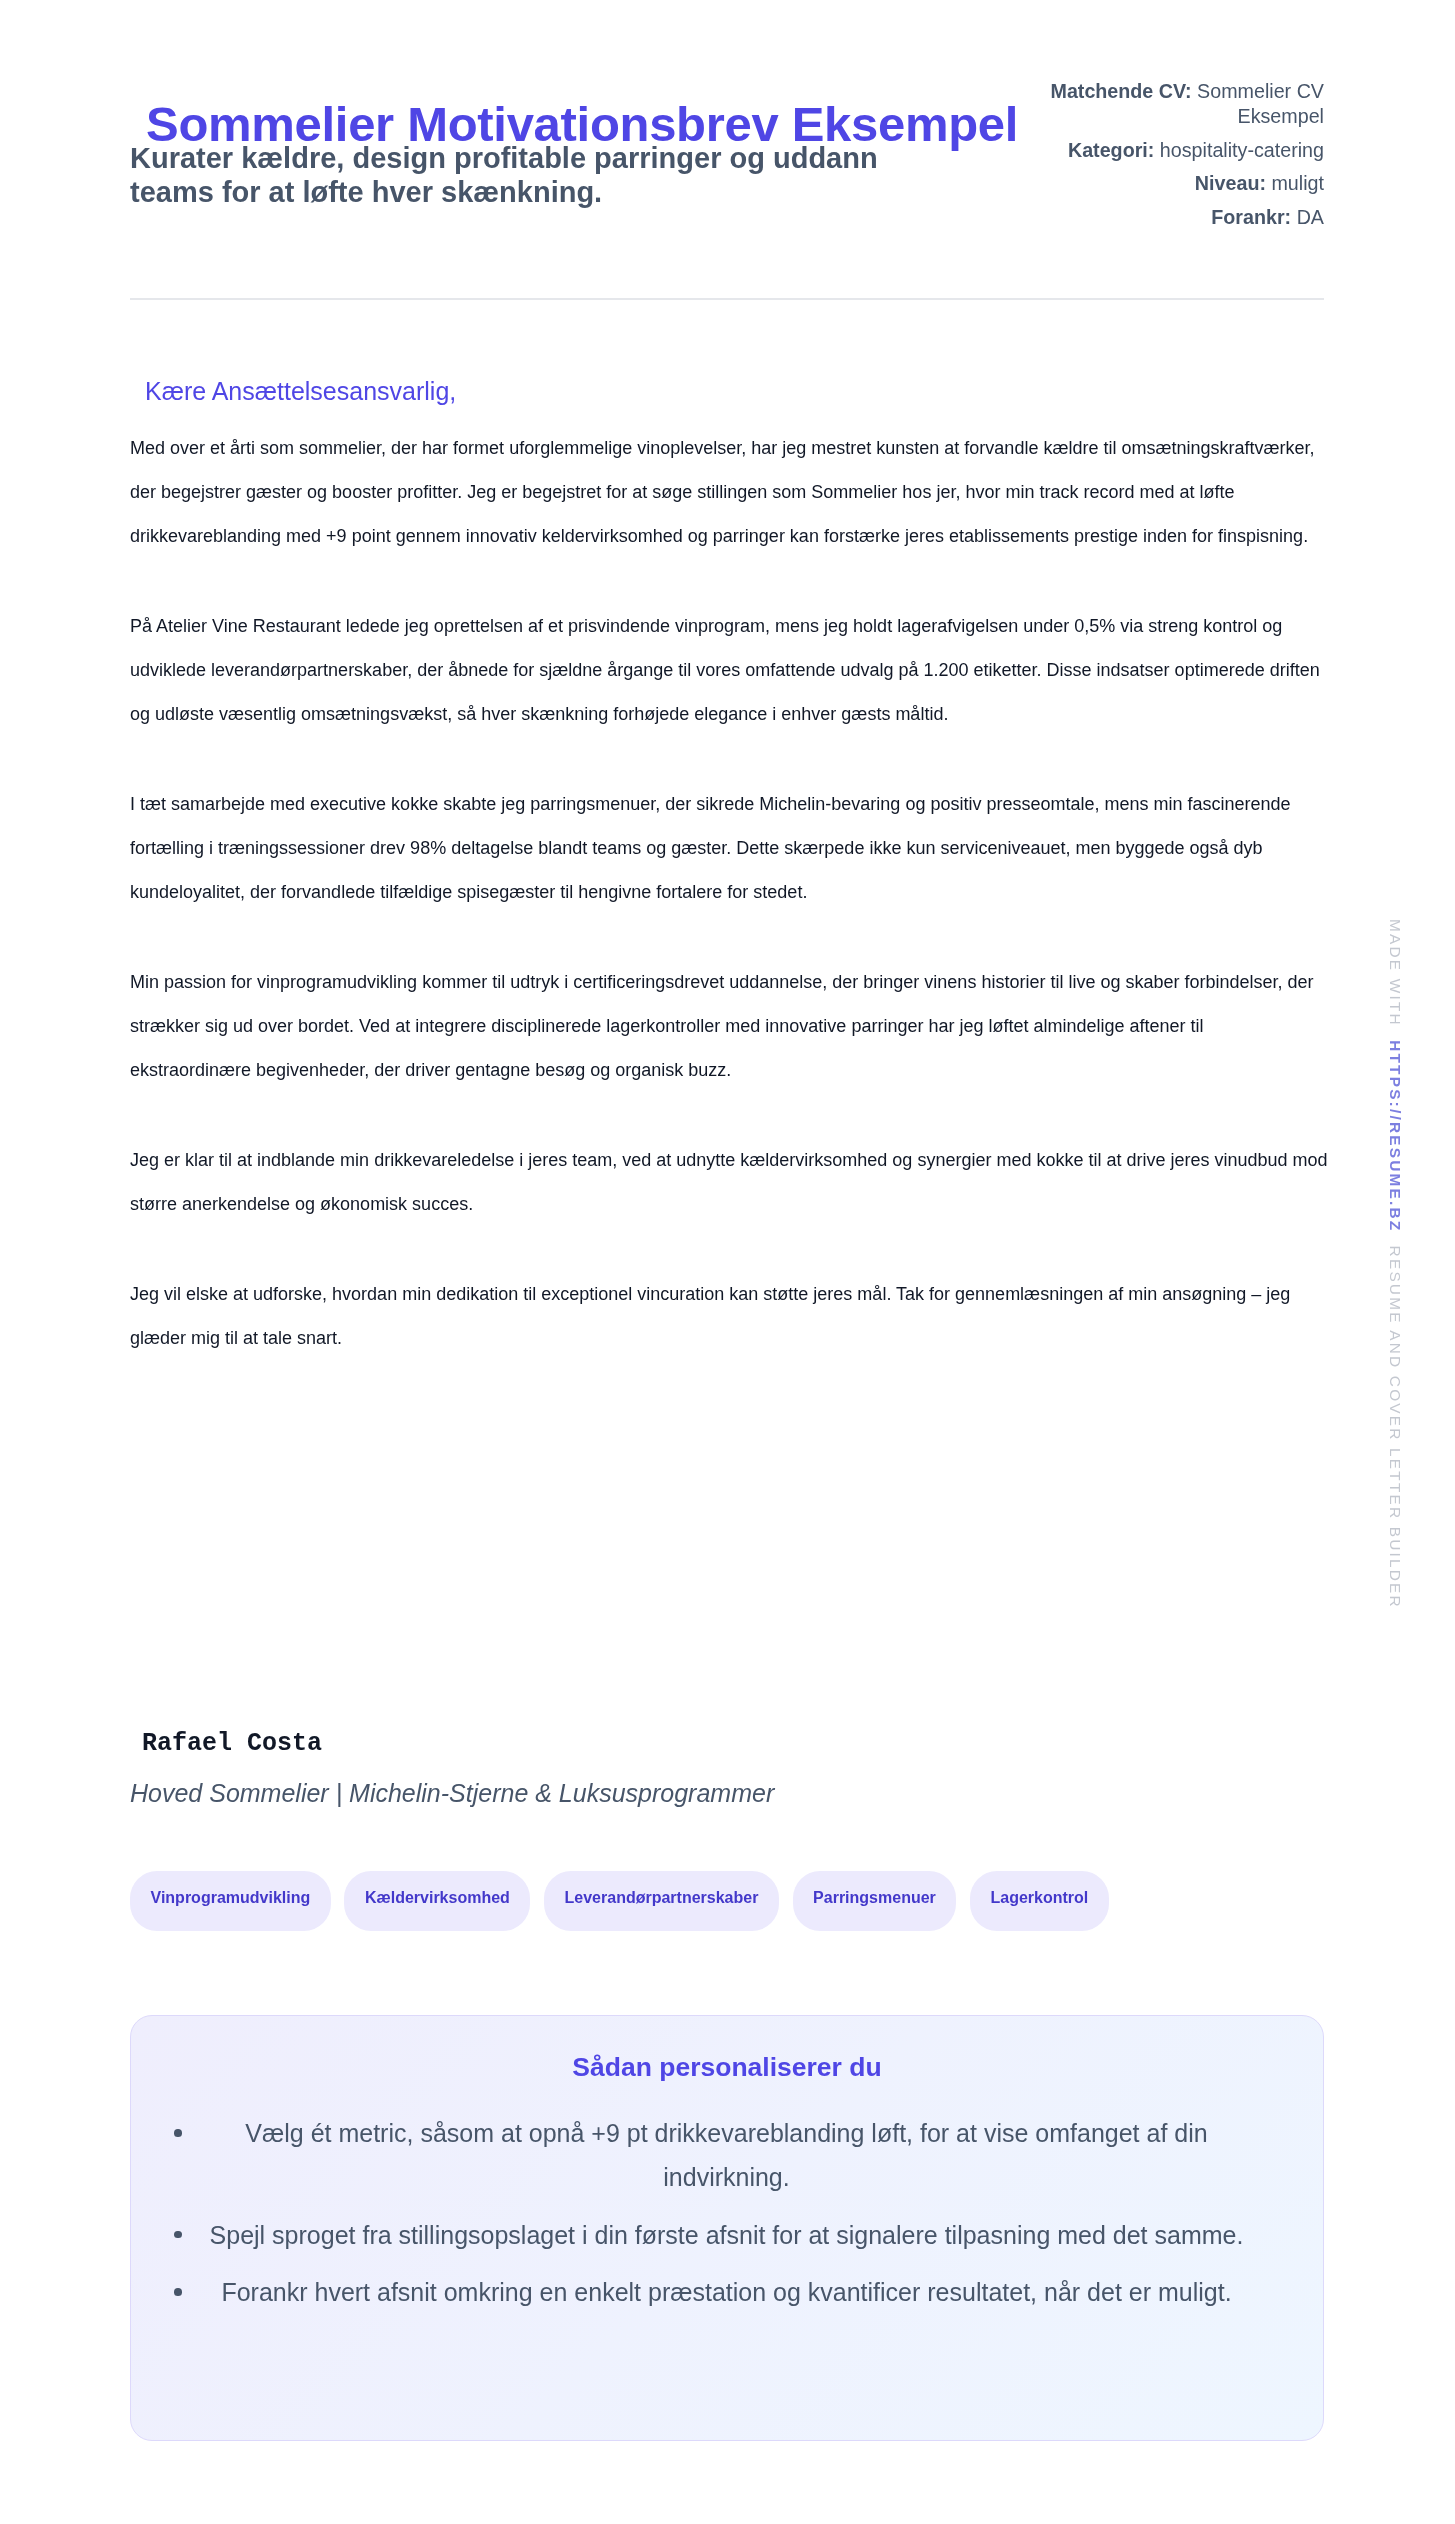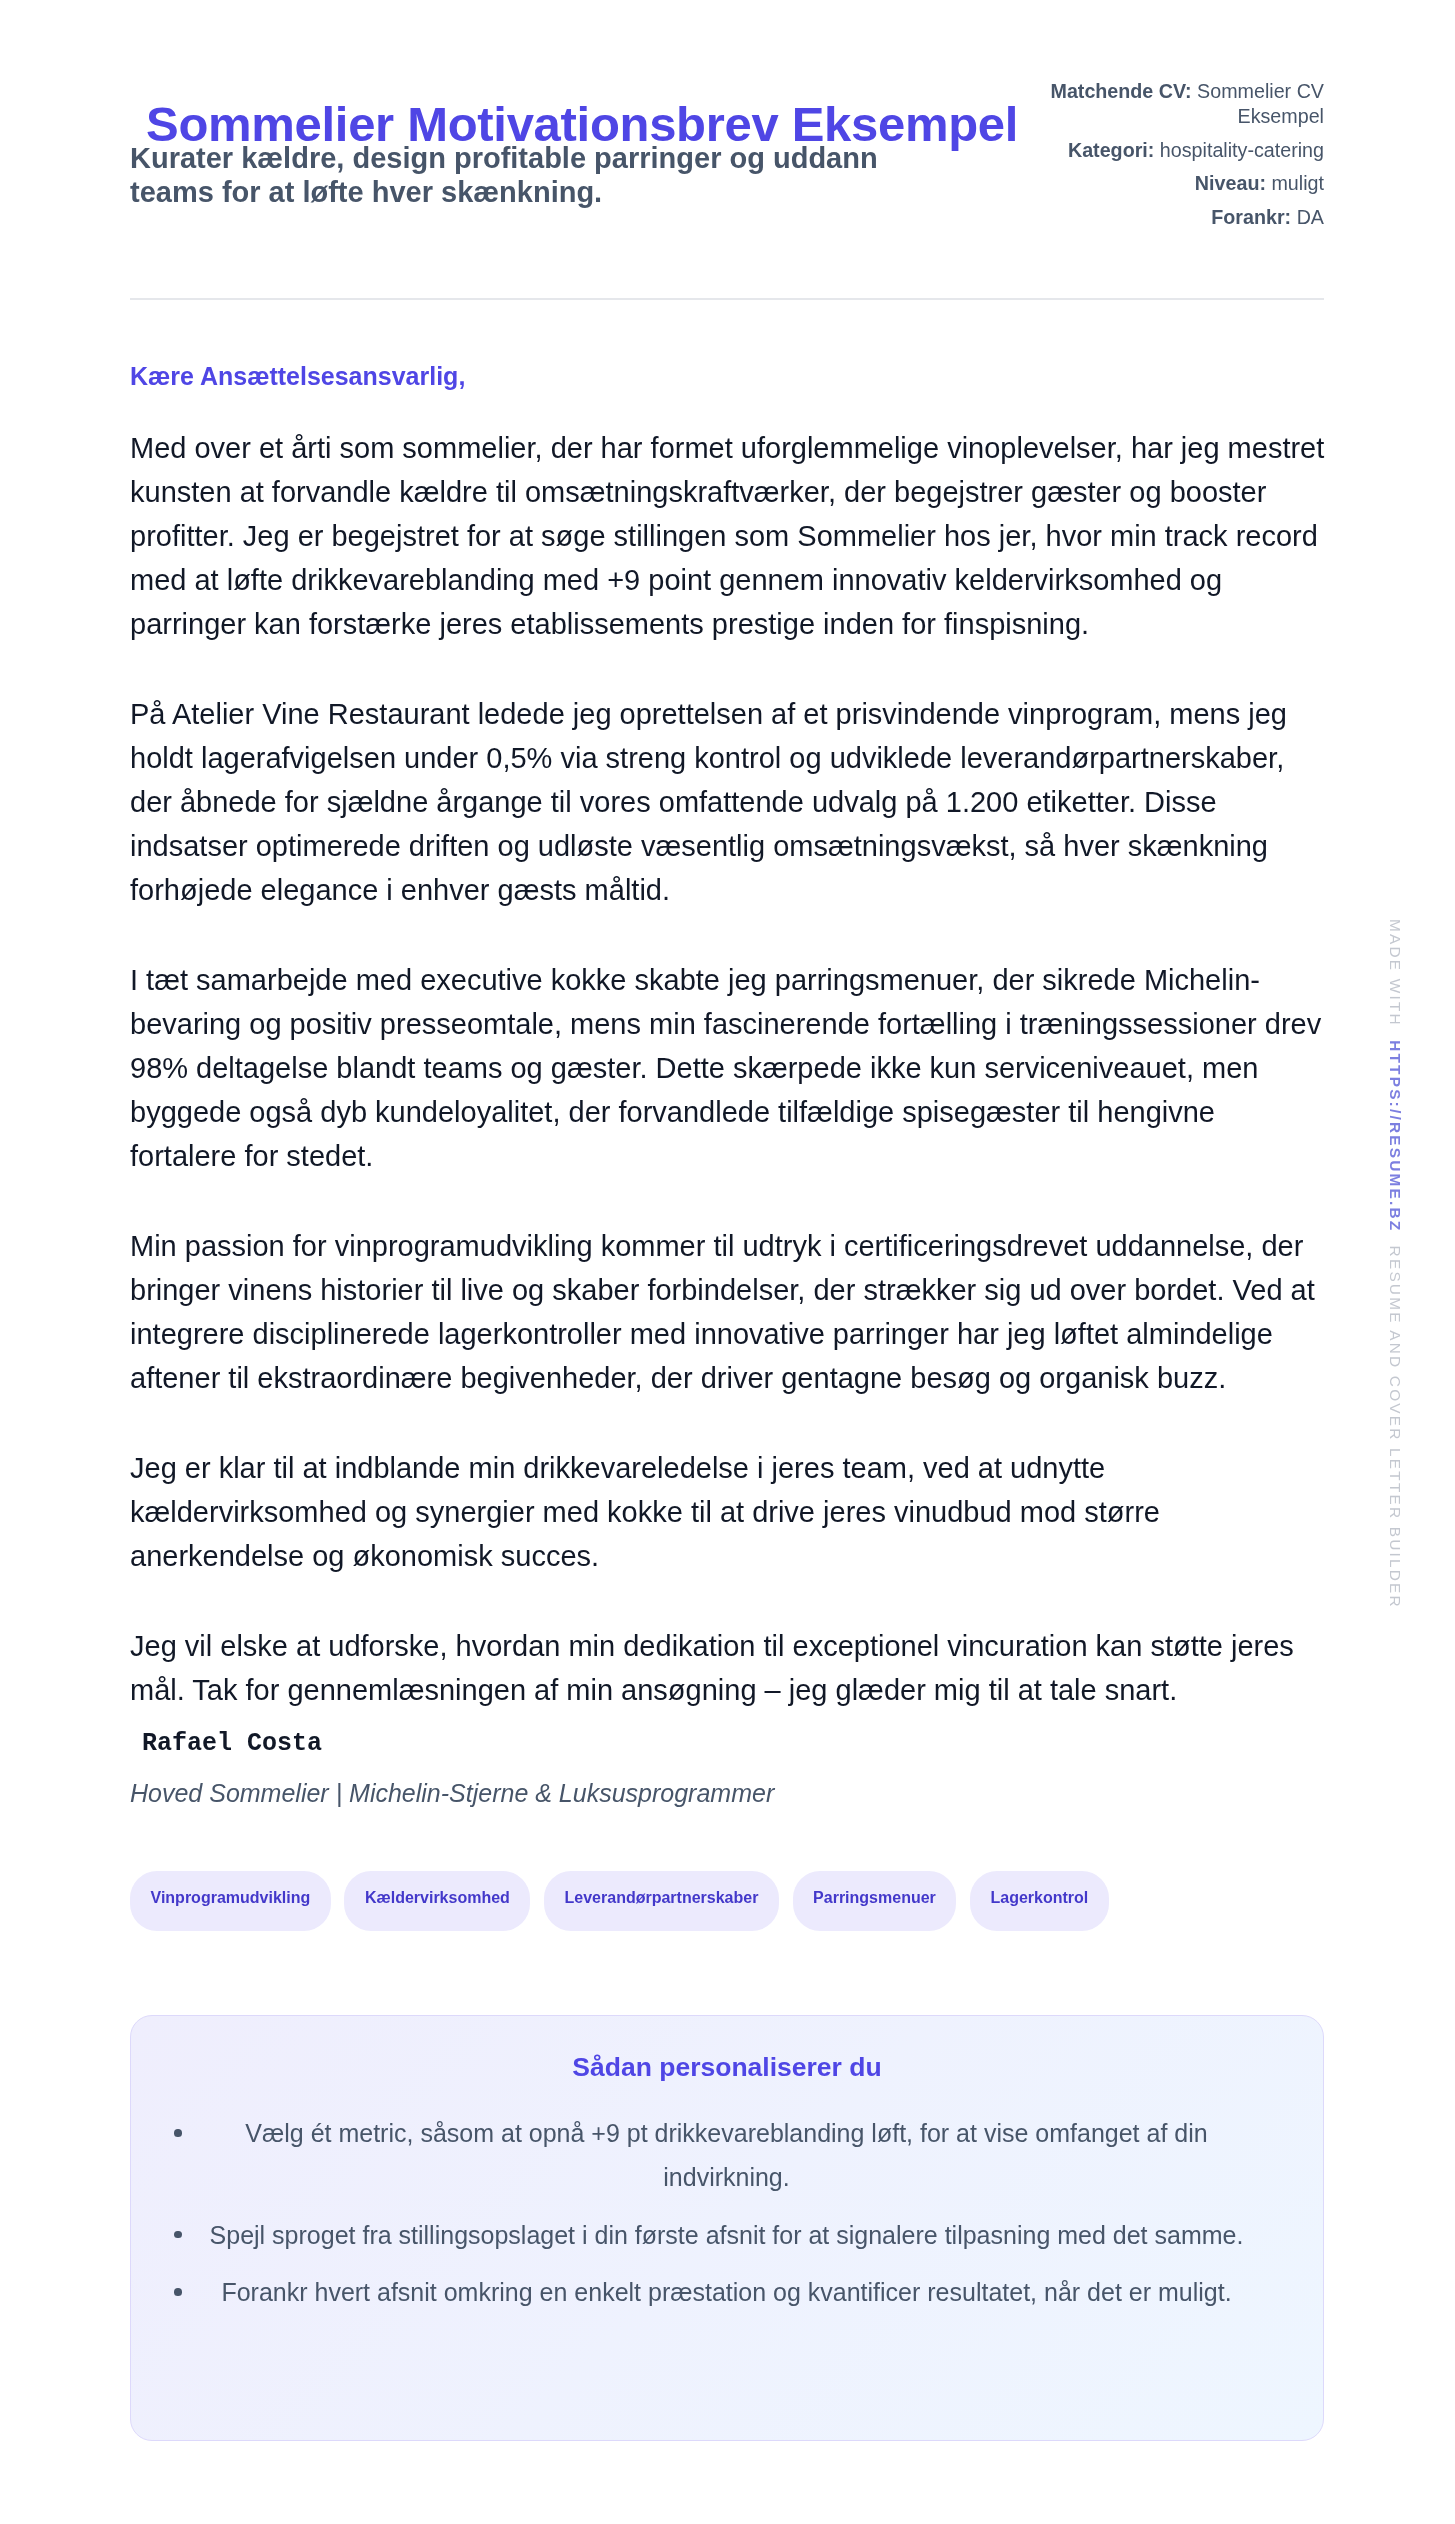--- a/index.html
+++ b/index.html
@@ -76,35 +76,35 @@
     width: 1194px;
     height: 1.7px;
     background: #E5E7EB;
   }
 
   
   .salutation {
     position: absolute;
     left: 0;
     top: 361px;
-    margin: 0;
+    margin: 15px;
     font-size: 25px;
     line-height: 31px;
-    font-weight: 700;
+    font-weight: 400;
     color: #4F46E5;
   }
   .body-text {
     position: absolute;
     left: 0;
     top: 426px;
     width: 1198px;
   }
   .para {
     margin: 0 0 46px 0;
-    font-size: 29px;
+    font-size: 18px;
     line-height: 44px;
     color: #111827;
   }
 
   
   .signature {
     position: absolute;
     left: 0;
     top: 1715px;
   }

